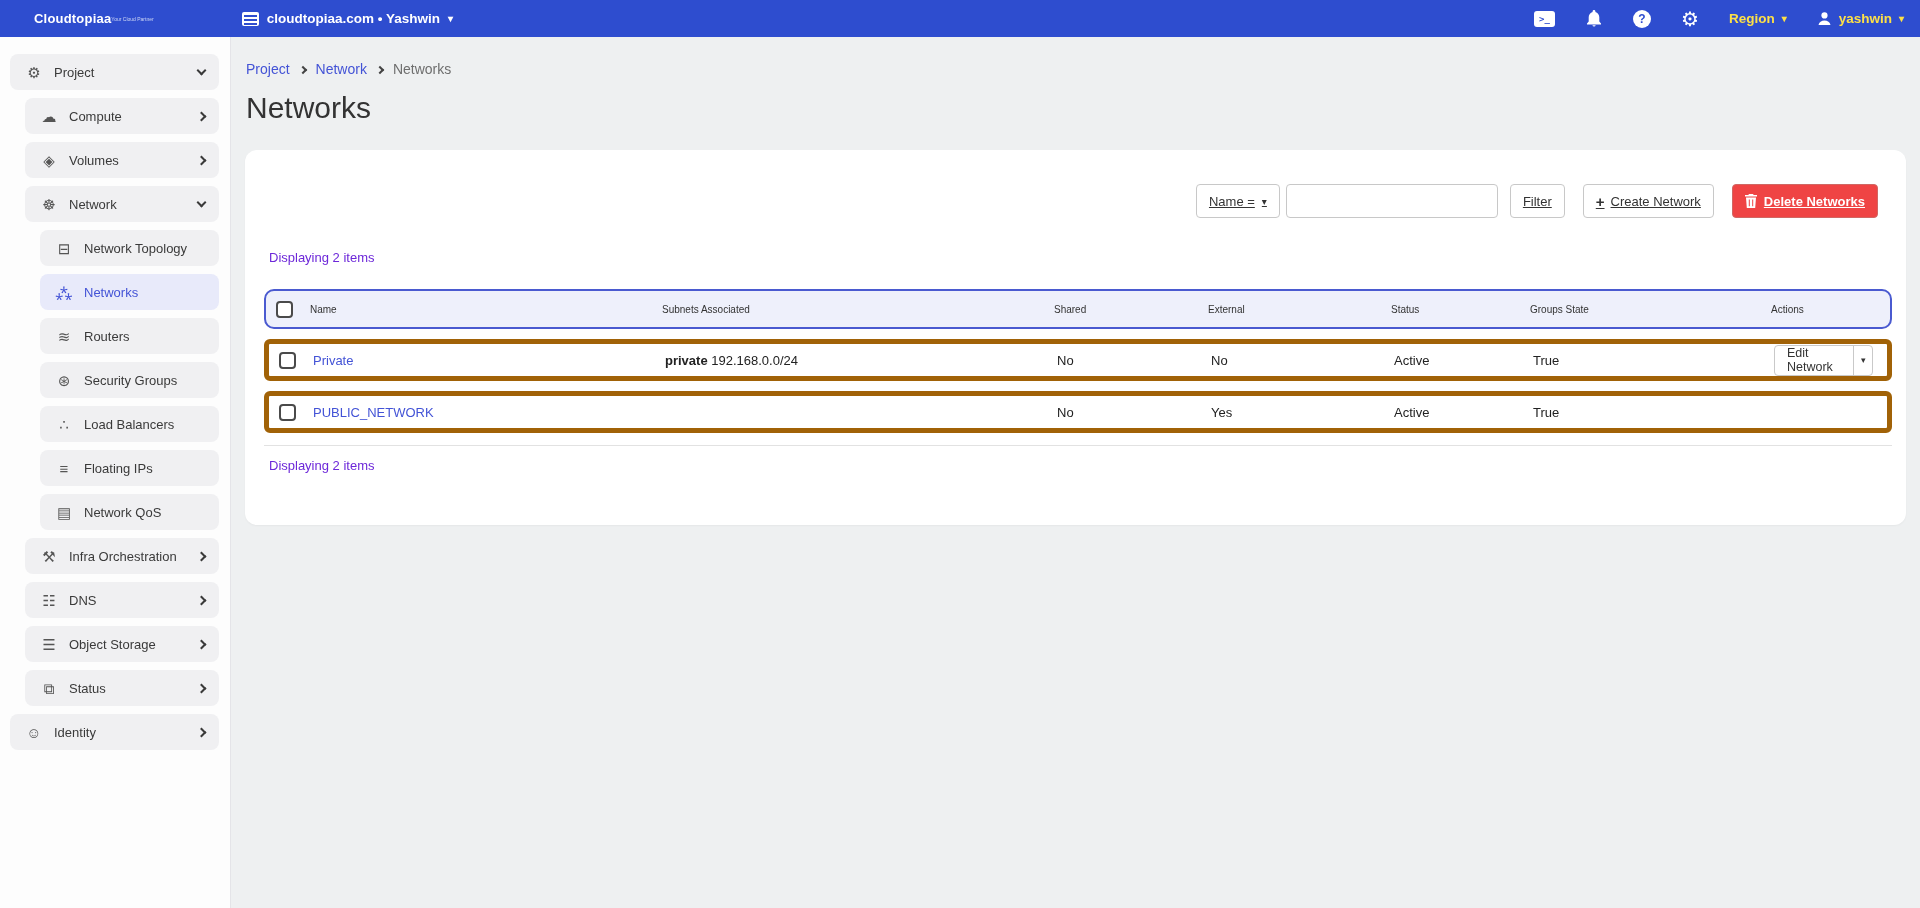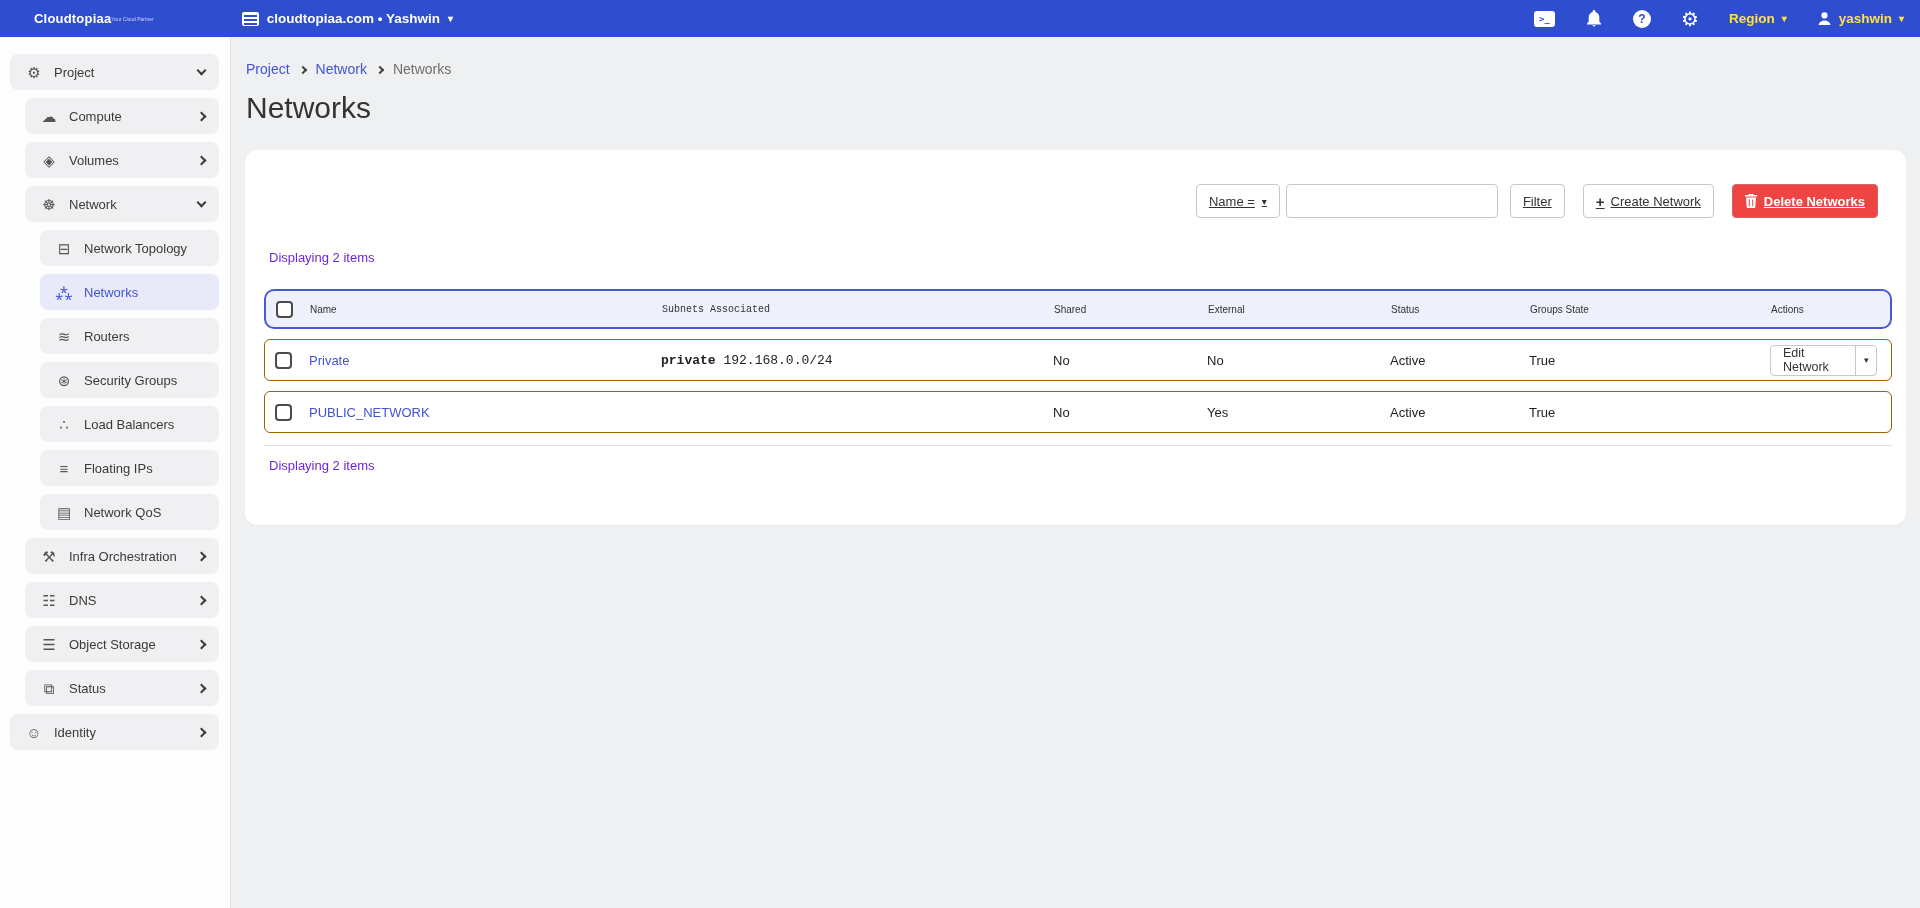--- a/index.html
+++ b/index.html
@@ -80,24 +80,24 @@
   .plus { font-weight:bold; font-size:15px; }
   .btn-danger { margin-left:18px; background:#ef4444; border-color:#d06763; color:#fff;
     font-weight:bold; gap:7px; }
 
   .count { font-size:13px; color:#6d28d9; margin:32px 0 0 24px; }
 
   .tbl { margin:24px 14px 0 19px; }
   .thead { display:flex; align-items:center; height:40px; background:#eef0fb;
     border:2px solid #4a5ad0; border-radius:10px; font-size:10px; color:#333; }
   .trow { display:flex; align-items:center; height:42px; background:#fff;
-    border:1px solid #a16207; border-radius:6px; margin-top:10px; font-size:13px; color:#222; }
+    border:5px solid #a16207; border-radius:6px; margin-top:10px; font-size:13px; color:#222; }
   .c-check { width:44px; padding-left:10px; display:flex; align-items:center; }
   .c-name { width:352px; }
-  .c-subnets { width:392px;font-family:Liberation Mono, monospace; }
+  .c-subnets { width:392px; }
   .c-shared { width:154px; }
   .c-external { width:183px; }
   .c-status { width:139px; }
   .c-admin { width:241px; }
   .c-actions { flex:1; display:flex; align-items:center; }
   .thead .c-actions { padding-left:0; }
   .checkbox { width:17px; height:17px; border:2px solid #4a4a4a; border-radius:4px;
     background:#fff; cursor:pointer; }
   .row-link { color:#4353d6; cursor:pointer; }
   .subnet-bold { font-weight:bold; }

